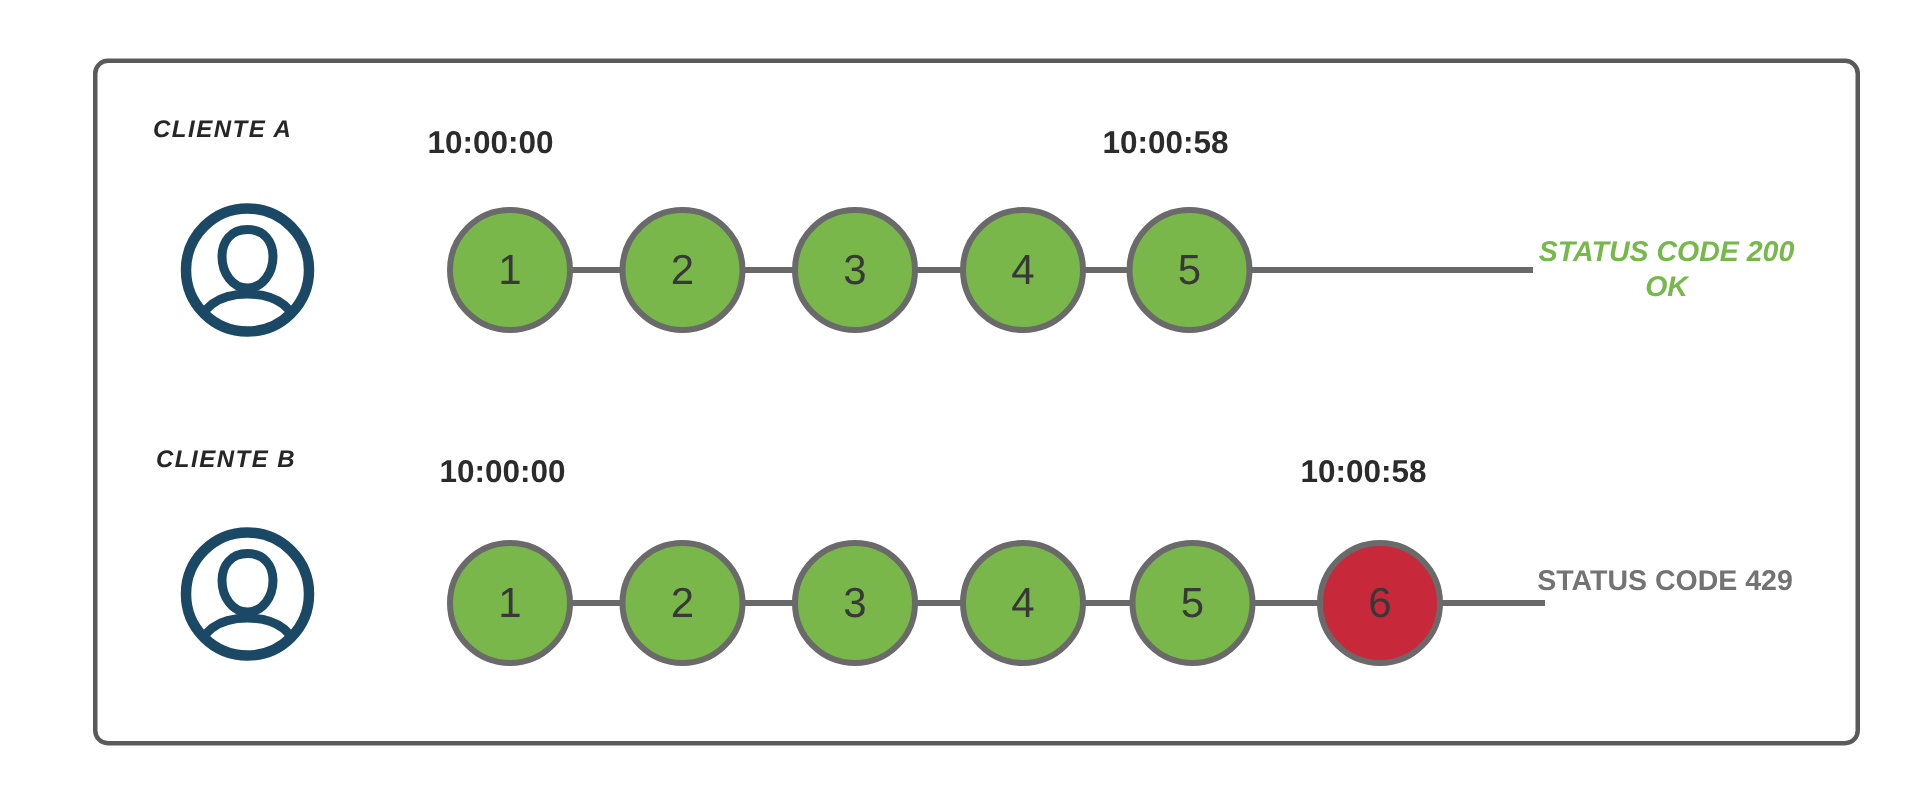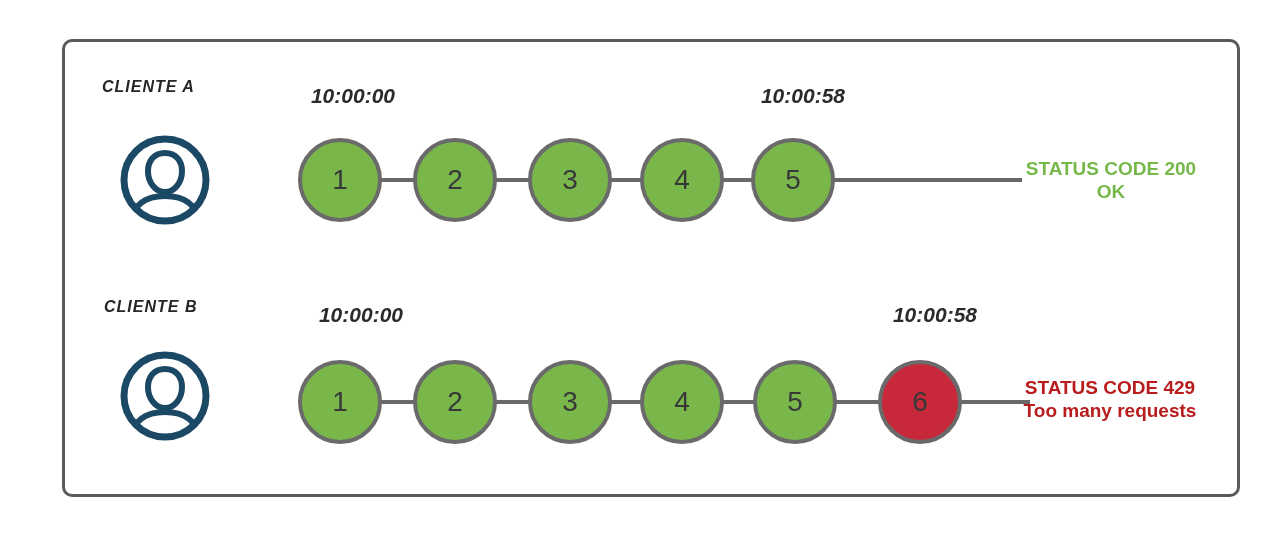--- a/index.html
+++ b/index.html
@@ -14,22 +14,22 @@
   .client-label{
     position:absolute;font-size:16px;font-weight:700;font-style:italic;
     letter-spacing:1px;color:#262626;white-space:nowrap;
   }
   .client-label.a{left:102px;top:78px;}
   .client-label.b{left:104px;top:298px;}
   .user-icon{position:absolute;width:96px;height:96px;}
   .user-icon.a{left:117px;top:132px;}
   .user-icon.b{left:117px;top:348px;}
   .timestamp{
-    position:absolute;width:110px;text-align:right;
-    font-size:21px;font-weight:700;color:#2b2b2b;white-space:nowrap;font-style:italic;
+    position:absolute;width:110px;text-align:left;
+    font-size:21px;font-weight:700;color:#2b2b2b;white-space:nowrap;
   }
   .ts-a1{left:285px;top:84px;}
   .ts-a2{left:735px;top:84px;}
   .ts-b1{left:293px;top:303px;}
   .ts-b2{left:867px;top:303px;}
   .timeline{position:absolute;height:4px;background:#696969;z-index:1;}
   .tl-a{left:340px;top:178px;width:682px;}
   .tl-b{left:340px;top:400px;width:690px;}
   .request{
     position:absolute;width:76px;height:76px;border-radius:50%;
@@ -41,22 +41,22 @@
   .row-a .request{top:138px;}
   .row-b .request{top:360px;}
   .ra1{left:298px;} .ra2{left:413px;} .ra3{left:528px;} .ra4{left:640px;} .ra5{left:751px;}
   .rb1{left:298px;} .rb2{left:413px;} .rb3{left:528px;} .rb4{left:640px;} .rb5{left:753px;} .rb6{left:878px;}
   .status{
     position:absolute;width:200px;text-align:center;font-weight:700;
     line-height:23px;z-index:3;white-space:nowrap;
   }
   .status .line1{font-size:19px;display:block;}
   .status .line2{font-size:19px;display:block;}
-  .status.ok{left:1011px;top:157px;color:#76b84a;}
-  .status.err{left:1010px;top:376px;color:#b91c1c;}
+  .status.ok{left:1011px;top:157px;color:#76b84a;font-style:italic;}
+  .status.err{left:1010px;top:376px;color:#737373;}
 </style>
 </head>
 <body>
 
 <div class="frame"></div>
 
 <div class="row-a">
   <div class="client-label a">CLIENTE A</div>
 
   <div class="user-icon a">
@@ -138,15 +138,14 @@
     </div>
   <div class="request rb5">
       <span>5</span>
     </div>
   <div class="request rb6 blocked">
       <span>6</span>
     </div>
 
   <div class="status err">
     <span class="line1">STATUS CODE 429</span>
-    <span class="line2">Too many requests</span>
   </div>
 </div>
 
 </body></html>

